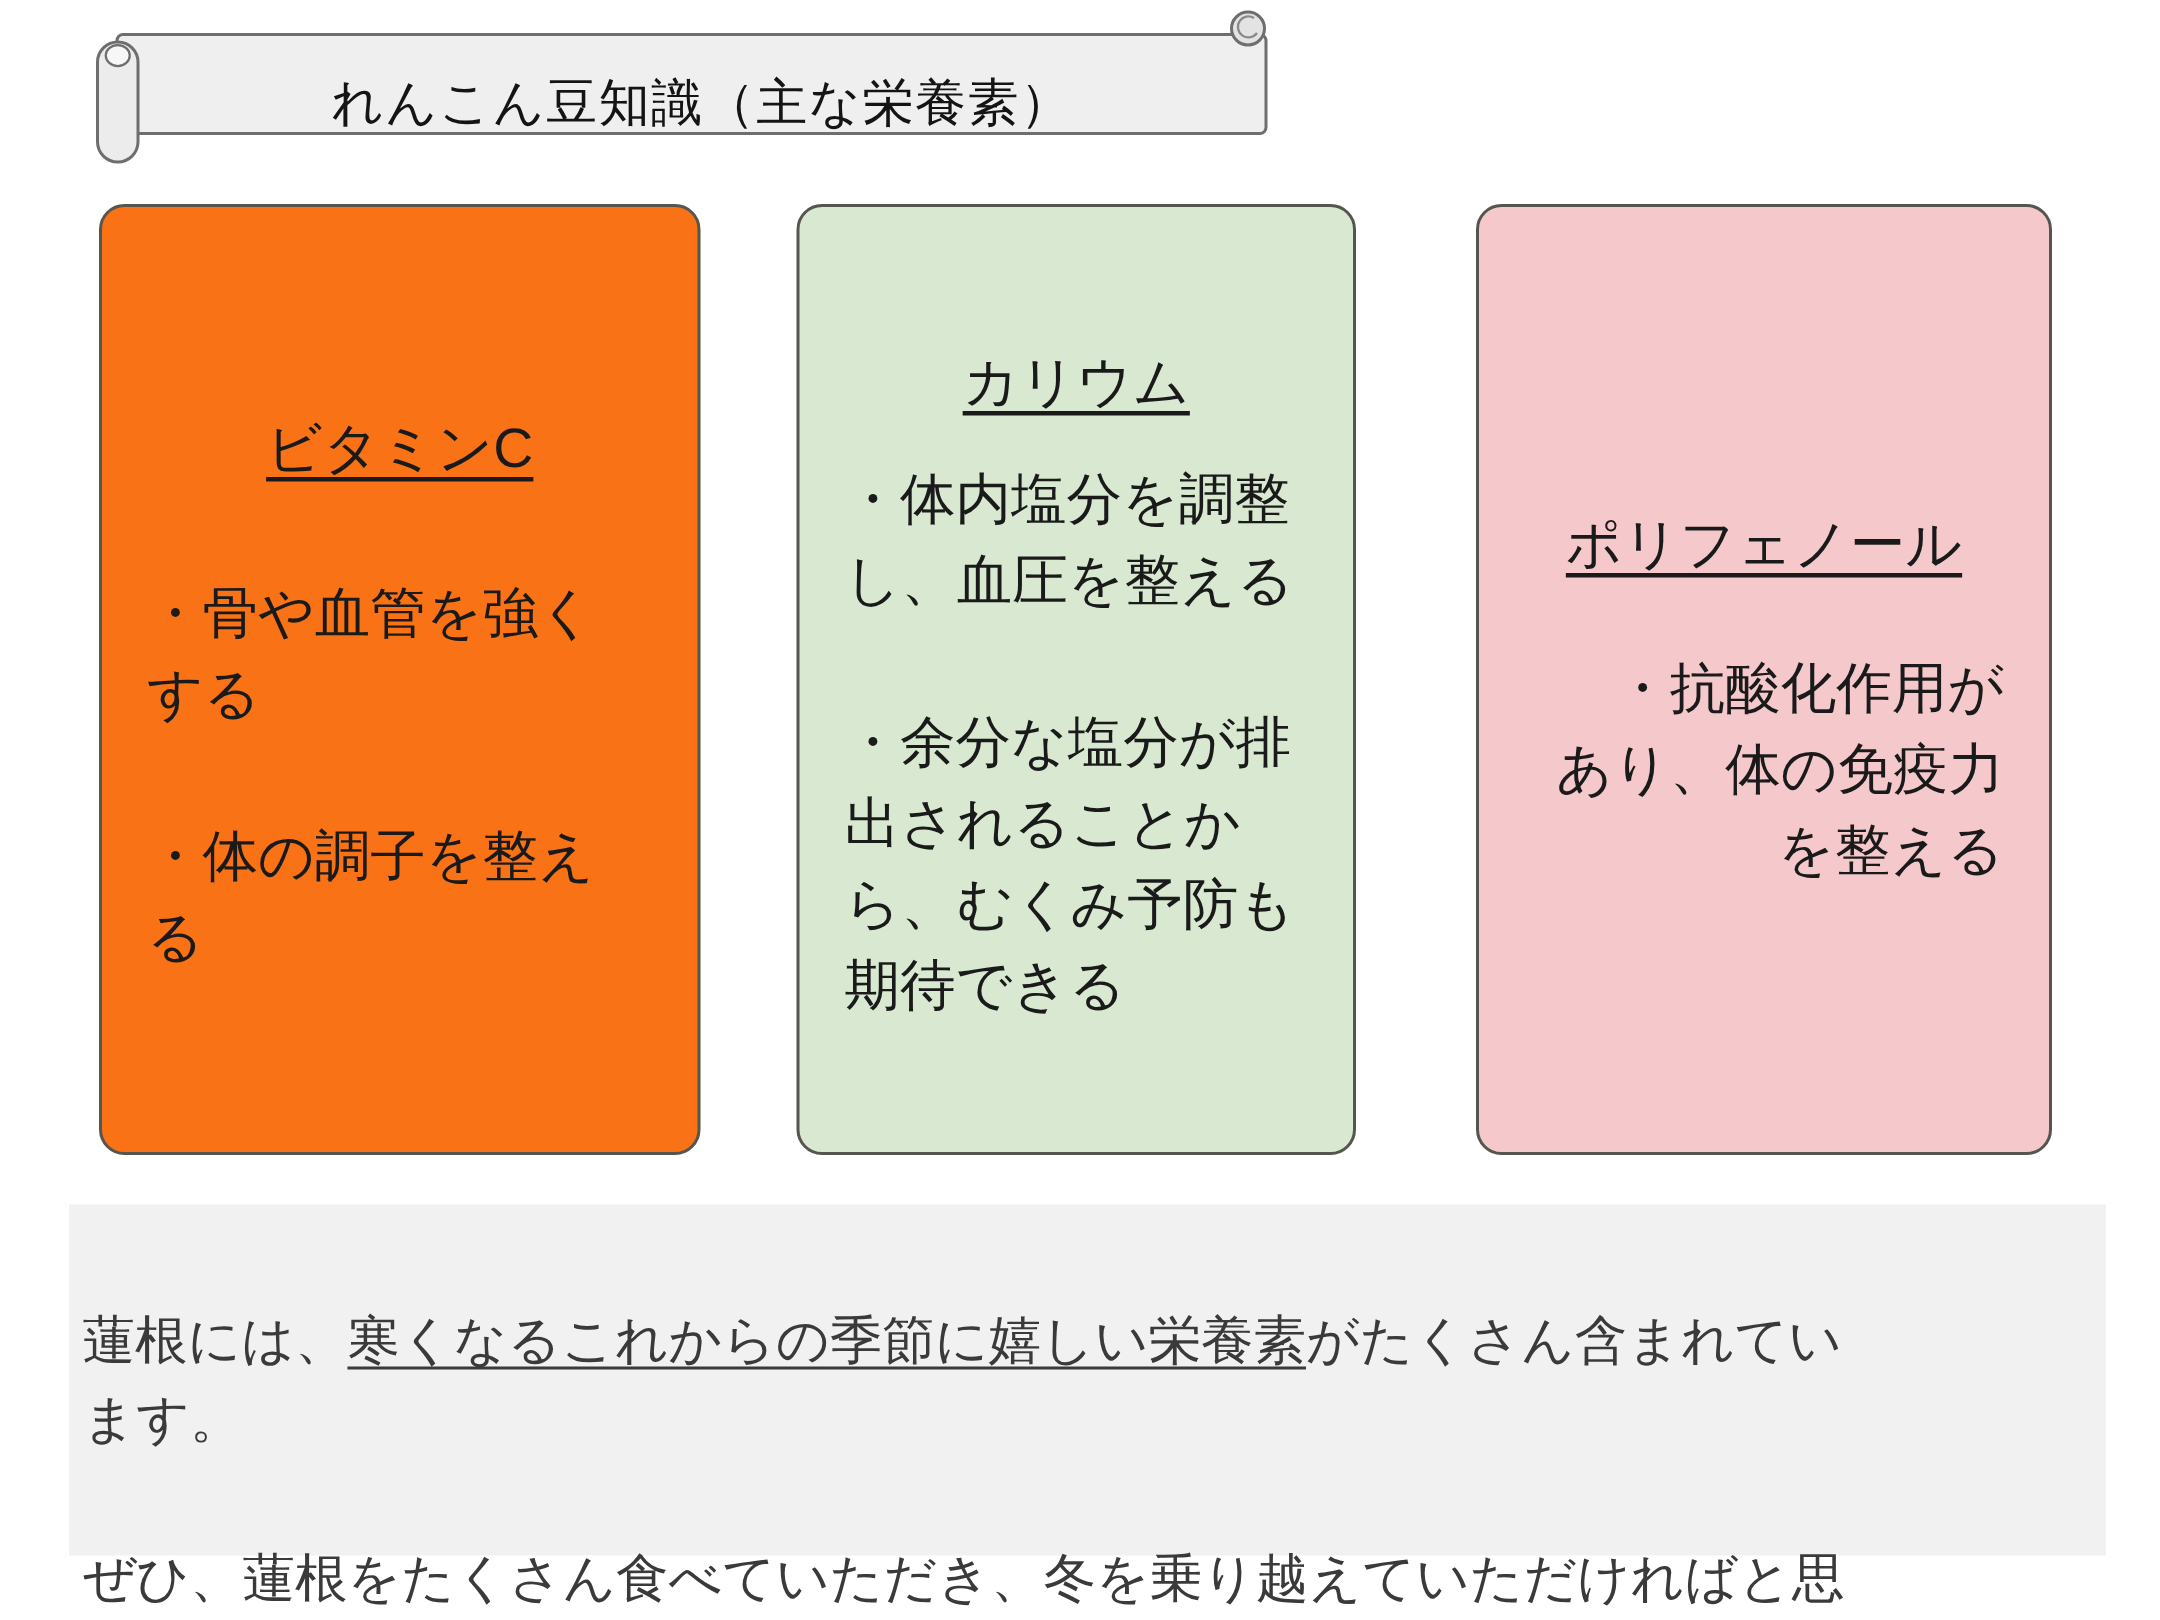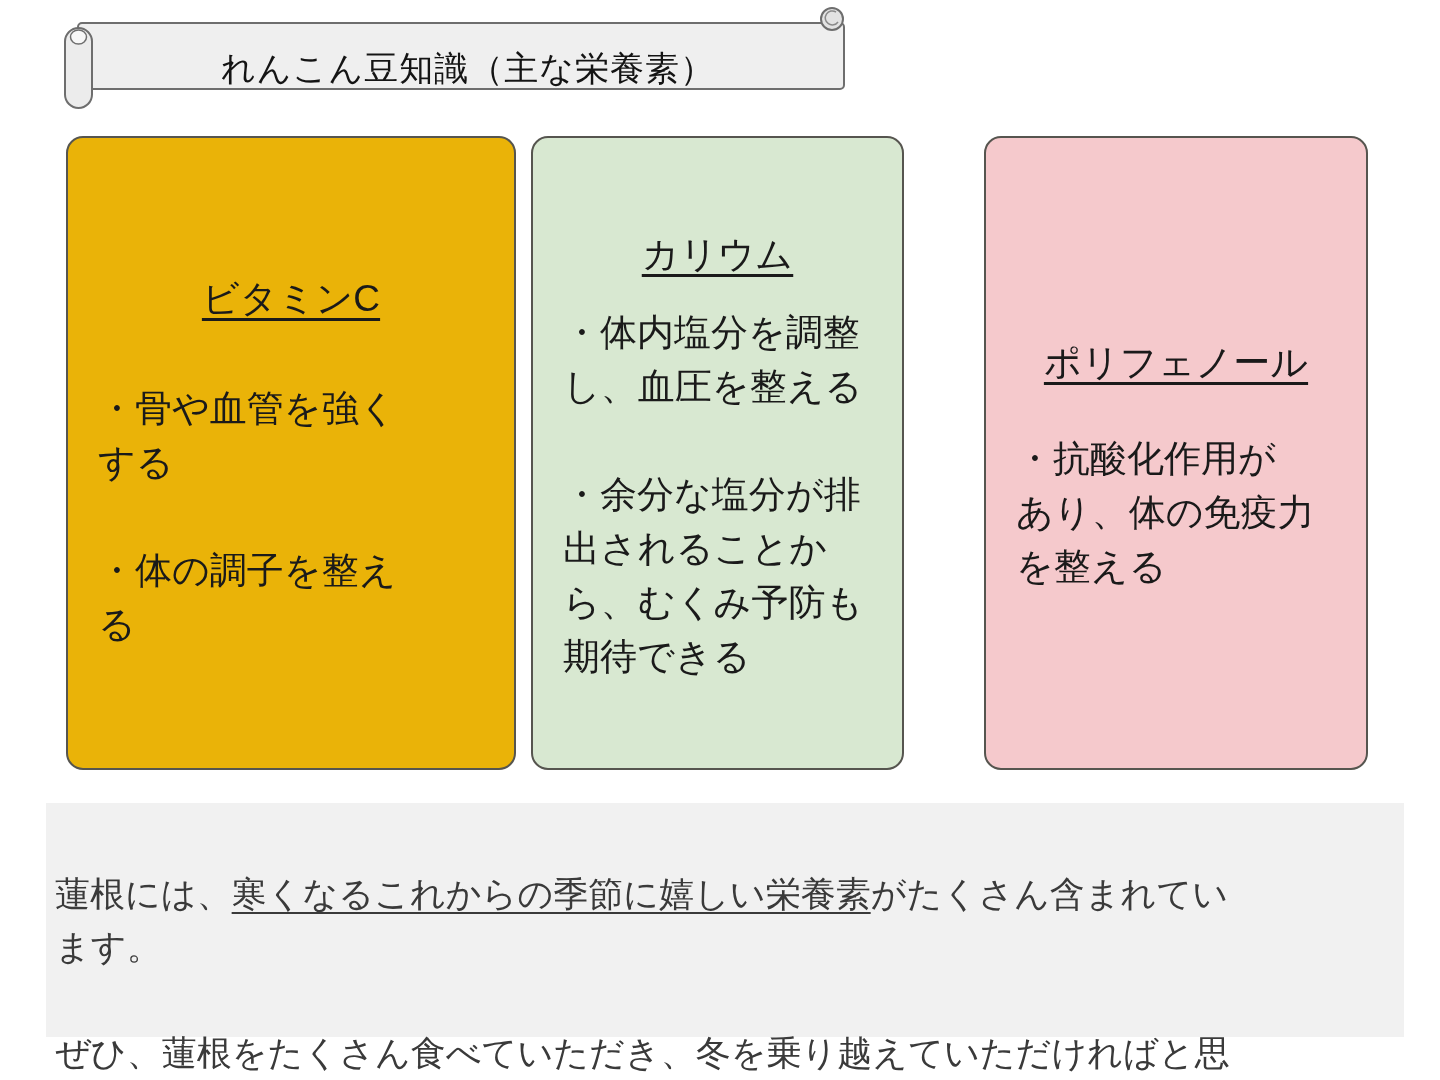--- a/index.html
+++ b/index.html
@@ -15,37 +15,37 @@
     position:absolute;left:30px;top:31px;width:752px;height:64px;
     display:flex;align-items:center;justify-content:center;
     font-size:34px;color:#141414;letter-spacing:1px;
   }
   
   .card{
     position:absolute;top:136px;height:634px;box-sizing:border-box;
     border:2px solid #56554f;border-radius:17px;
     color:#1a1a1a;font-size:37px;line-height:54px;
   }
-  .card1{left:66px;width:450px;background:#eab308;padding:0 30px;}
+  .card1{left:66px;width:401px;background:#f97316;padding:0 30px;}
   .card2{left:531px;width:373px;background:#d8e8d1;padding:0 30px;}
   .card3{left:984px;width:384px;background:#f5c9cc;padding:0 30px;}
   .card-title-row{text-align:center;}
   .card1 .card-title-row{margin-top:134px;}
   .card2 .card-title-row{margin-top:90px;}
   .card3 .card-title-row{margin-top:198px;}
   .card-title{
     display:inline-block;
     text-decoration:underline;
     text-decoration-thickness:2.5px;
     text-underline-offset:7px;
   }
   .card-body{white-space:pre-line;text-align:left;}
   .card1 .card-body{margin-top:56px;}
   .card2 .card-body{margin-top:24px;}
-  .card3 .card-body{margin-top:42px;}
+  .card3 .card-body{margin-top:42px;text-align:right;}
   
   .footer{
     position:absolute;left:46px;top:803px;width:1358px;height:234px;
     box-sizing:border-box;background:#f1f1f1;
     padding:11px 8px 0 9px;
     font-size:35px;line-height:53px;color:#3a3a3a;
     white-space:pre-line;
   }
   .footer p{margin:0;padding:0;}
   .u{

